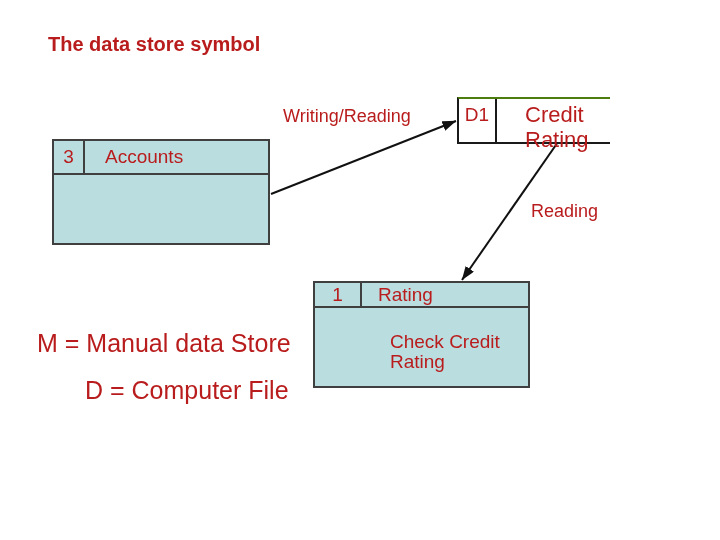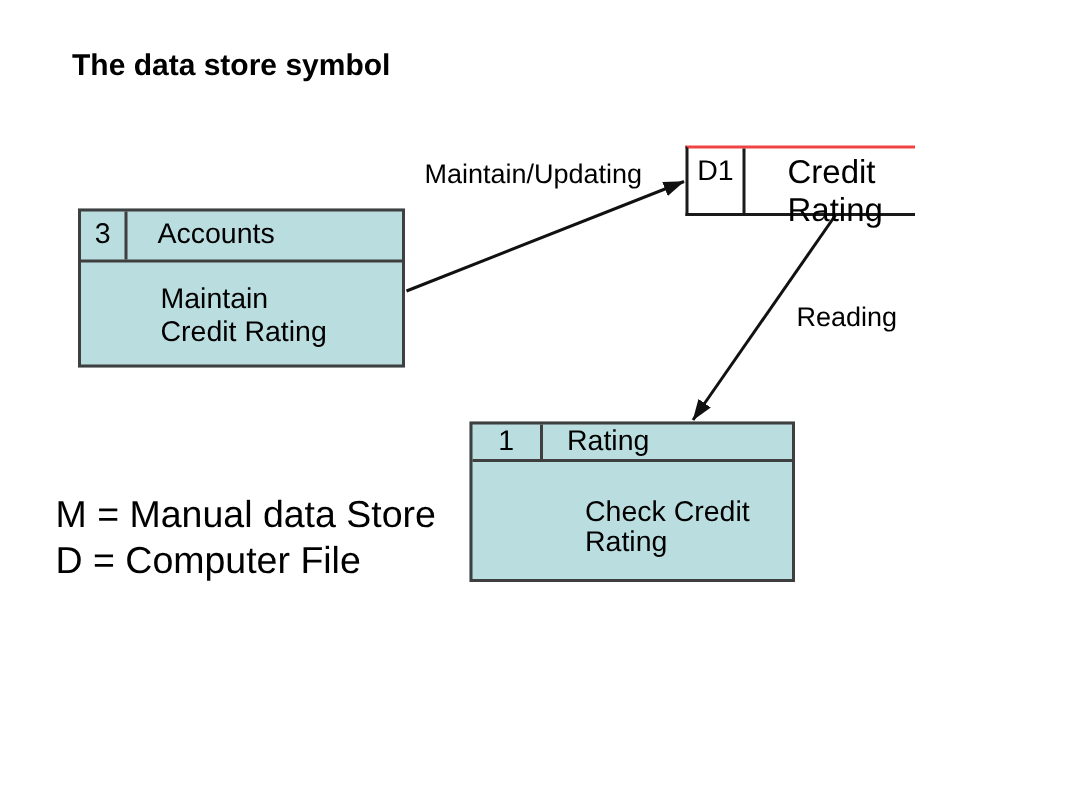--- a/index.html
+++ b/index.html
@@ -2,37 +2,37 @@
 <html><head>
 <meta charset="utf-8">
 <style>
   html, body { margin: 0; padding: 0; background: #ffffff; }
   .canvas {
     position: relative;
     width: 720px; height: 540px;
     background: #ffffff;
     overflow: hidden;
     font-family: "Liberation Sans", sans-serif;
-    color: #000000;
+    color: #b91c1c;
   }
   .abs { position: absolute; }
 
   .slide-title {
     left: 48px; top: 33px;
     font-size: 20px; font-weight: bold;
     letter-spacing: 0px;
   }
 
   .flow-label { font-size: 18px; }
   .label-writing { left: 283px; top: 106px; }
   .label-reading { left: 531px; top: 201px; }
 
   .legend-line { left: 37px; font-size: 25px; }
   .legend-1 { top: 329px; }
-  .legend-2 { top: 360px; }
+  .legend-2 { top: 376px; margin-left: 48px; }
 
   
   .process {
     background: #badde0;
     border: 2px solid #3f3f3f;
     box-sizing: border-box;
   }
   .process-accounts { left: 52px; top: 139px; width: 218px; height: 106px; }
   .process-sales    { left: 313px; top: 281px; width: 217px; height: 107px; }
 
@@ -63,21 +63,21 @@
     font-size: 19px;
     white-space: pre-line;
   }
   .process-accounts .process-desc { left: 53px; top: 48px; line-height: 22px; }
   .process-sales    .process-desc { left: 75px; top: 49px; line-height: 20px; }
 
   
   .datastore {
     left: 457px; top: 97px; width: 153px; height: 47px;
     background: #ffffff;
-    border-top: 2px solid #ef4444;
+    border-top: 2px solid #4d7c0f;
     border-bottom: 2px solid #1a1a1a;
     border-left: 2px solid #1a1a1a;
     box-sizing: border-box;
   }
   .datastore-id {
     position: absolute; left: 0; top: 0; bottom: 0; width: 36px;
     border-right: 2px solid #1a1a1a;
     display: flex; justify-content: center;
     padding-top: 5px;
     font-size: 19px;
@@ -103,30 +103,28 @@
   <svg class="arrow-layer" width="720" height="540" viewBox="0 0 720 540">
     <defs>
       <marker id="ah" markerWidth="7" markerHeight="5" refX="6.8" refY="2.5" orient="auto">
         <path d="M0,0 L7,2.5 L0,5 z" fill="#111111"></path>
       </marker>
     </defs>
     <line x1="271" y1="194" x2="456" y2="121" stroke="#111111" stroke-width="2" marker-end="url(#ah)"></line>
     <line x1="558" y1="142" x2="462" y2="280" stroke="#111111" stroke-width="2" marker-end="url(#ah)"></line>
   </svg>
 
-  <div class="abs flow-label label-writing">Maintain/Updating</div>
+  <div class="abs flow-label label-writing">Writing/Reading</div>
   <div class="abs flow-label label-reading">Reading</div>
 
   <div class="abs process process-accounts">
     <div class="process-header">
       <div class="process-id">3</div>
       <div class="process-name">Accounts</div>
     </div>
-    <div class="process-desc">Maintain
-Credit Rating</div>
   </div>
 
   <div class="abs datastore">
     <div class="datastore-id">D1</div>
     <div class="datastore-name">Credit
 Rating</div>
   </div>
 
   <div class="abs process process-sales">
     <div class="process-header">

